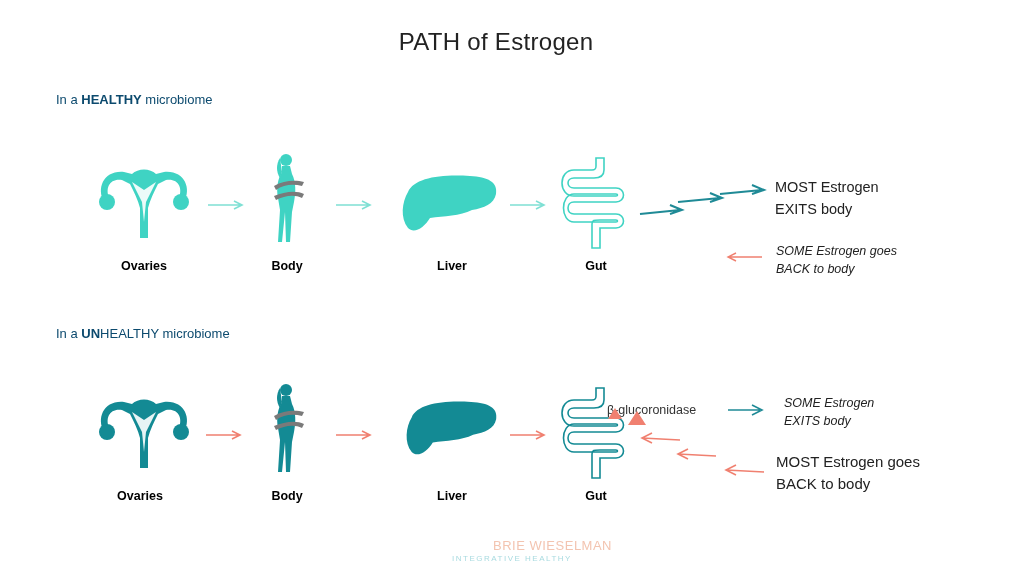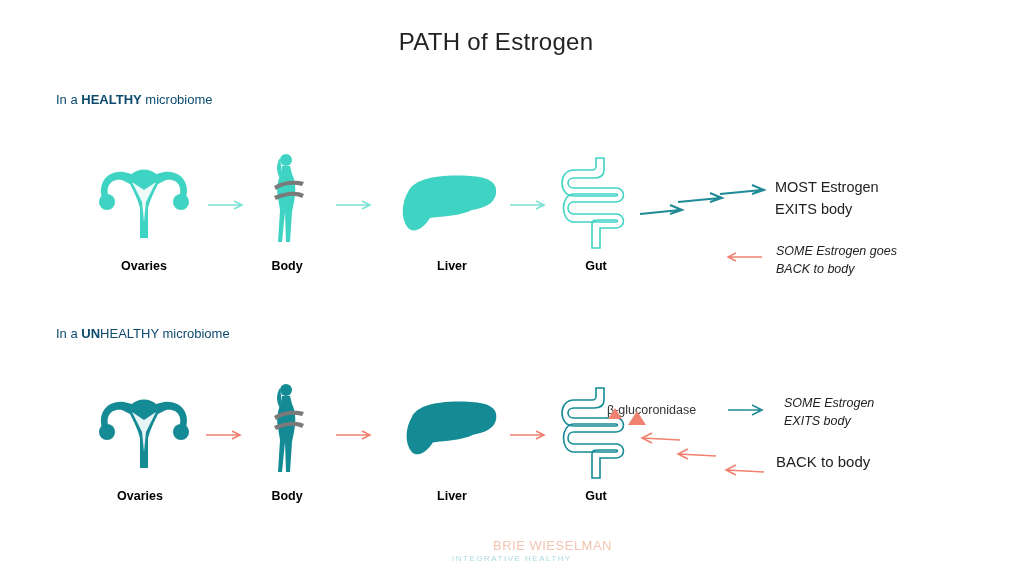--- a/index.html
+++ b/index.html
@@ -151,17 +151,18 @@
 </div>
 
 <svg style="left:640px;top:430px;" width="130" height="50">
   <g stroke="#f08070" stroke-width="1.6" fill="none">
     <path d="M40 10 L2 8 M12 3 L2 8 L12 13"></path>
     <path d="M76 26 L38 24 M48 19 L38 24 L48 29"></path>
     <path d="M124 42 L86 40 M96 35 L86 40 L96 45"></path>
   </g>
 </svg>
 <div class="abs note big" style="left:776px;top:451px;">
+  <div>MOST Estrogen goes</div>
   <div>BACK to body</div>
 </div>
 
 <div class="abs brand1" style="left:412px;top:538px;">BRIE WIESELMAN</div>
 <div class="abs brand2" style="left:412px;top:554px;">INTEGRATIVE HEALTHY</div>
 
 </body></html>

